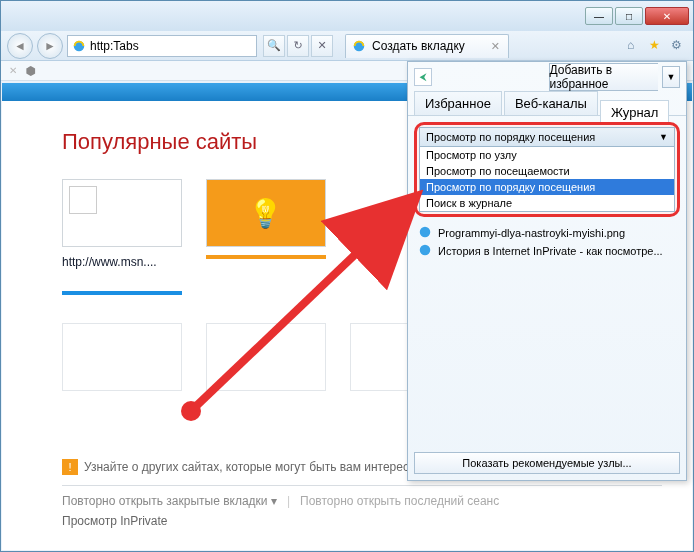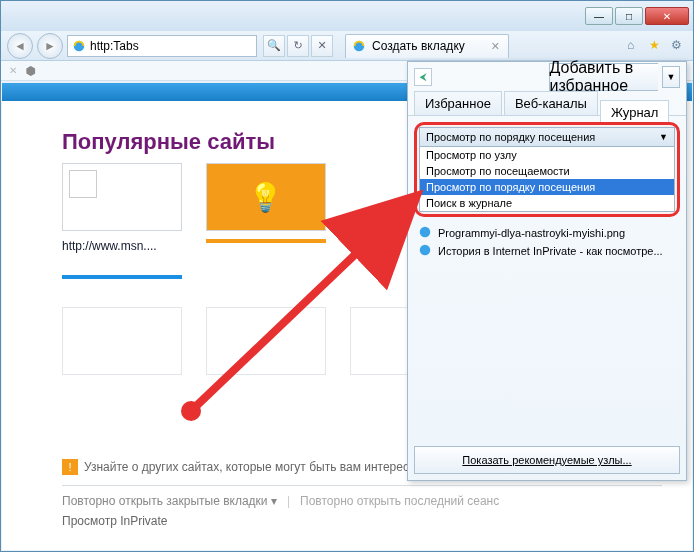--- a/index.html
+++ b/index.html
@@ -21,21 +21,21 @@
   .addr-btn { width: 22px; height: 22px; border: 1px solid #c0d2e0; background: linear-gradient(#fafdff,#e6eff7); display: flex; align-items: center; justify-content: center; color: #667; font-size: 11px; }
   .tab { height: 24px; border: 1px solid #b0c6d8; background: linear-gradient(#fdfeff,#ecf3fa); display: flex; align-items: center; padding: 0 8px 0 6px; gap: 6px; margin-left: 8px; border-bottom: none; border-radius: 2px 2px 0 0; }
   .tab-close { color: #999; font-size: 11px; margin-left: 20px; }
   .tbar-right { margin-left: auto; display: flex; gap: 6px; align-items: center; }
   .tbar-ico { width: 16px; height: 16px; color: #6a87a2; }
   .star-ico { color: #f2b90c; }
   .subbar { height: 20px; display: flex; align-items: center; padding: 0 8px; gap: 8px; background: #f3f8fc; border-bottom: 1px solid #d4e0eb; }
   .content { position: absolute; top: 82px; left: 1px; right: 1px; bottom: 1px; background: #fff; }
   .bluebar { height: 18px; background: linear-gradient(#3aa3e8,#1a7fc7); }
   .page { padding: 28px 40px 0 60px; }
-  .h1 { font-size: 22px; color: #701a75; font-weight: bold; margin-bottom: 8px; }
+  .h1 { font-size: 22px; color: #b91c1c; font-weight: normal; margin-bottom: 24px; }
   .tiles { display: flex; gap: 24px; }
   .tile { width: 120px; }
   .tile-box { width: 120px; height: 68px; border: 1px solid #d0d6db; background: #fff; display: flex; align-items: flex-start; justify-content: flex-start; padding: 6px; margin-bottom: 8px; }
   .tile-label { font-size: 12px; color: #0f172a; line-height: 14px; min-height: 28px; }
   .accent { height: 4px; margin-top: 8px; }
   .acc-blue { background: #1a8fe3; }
   .acc-orange { background: #f59b1a; }
   .tile-row2 { display: flex; gap: 24px; margin-top: 28px; }
   .tile-empty { width: 120px; height: 68px; border: 1px solid #e2e6ea; }
   .footer { position: absolute; left: 60px; right: 30px; bottom: 22px; color: #666; font-size: 12px; }
@@ -43,36 +43,36 @@
   .footer .row2 { display: flex; align-items: flex-start; gap: 10px; color: #888; }
   .footer .row3 { margin-top: 6px; color: #666; }
   .bulb { width: 16px; height: 16px; background: #f59b1a; display: inline-flex; align-items: center; justify-content: center; color: #fff; font-size: 11px; margin-right: 6px; }
   .flex-sp { flex: 1; }
   .divider { border-top: 1px solid #d8dde2; margin-bottom: 8px; }
 
   
   .panel { position: absolute; top: 60px; right: 6px; width: 280px; height: 420px; background: linear-gradient(#f6fafd,#eef5fb); border: 1px solid #9fb9cf; box-shadow: 2px 2px 6px rgba(0,0,0,.2); }
   .panel-top { height: 30px; display: flex; align-items: center; padding: 4px 6px; gap: 4px; }
   .pin { width: 18px; height: 18px; border: 1px solid #bcd; background: #fff; display: flex; align-items: center; justify-content: center; color: #3a7; font-size: 10px; }
-  .addfav { flex: 1; height: 28px; border: 1px solid #a9bfd2; background: linear-gradient(#fdfeff,#e8f0f8); font-size: 16px; display: flex; align-items: center; justify-content: center; border-right: none; }
+  .addfav { flex: 1; height: 28px; border: 1px solid #a9bfd2; background: linear-gradient(#fdfeff,#e8f0f8); font-size: 12px; display: flex; align-items: center; justify-content: center; border-right: none; }
   .addfav-dd { width: 18px; height: 22px; border: 1px solid #a9bfd2; background: linear-gradient(#fdfeff,#e8f0f8); display: flex; align-items: center; justify-content: center; font-size: 9px; }
   .panel-tabs { display: flex; padding: 0 6px; border-bottom: 1px solid #c6d6e3; height: 24px; align-items: flex-end; }
   .ptab { padding: 4px 10px; border: 1px solid #c6d6e3; background: linear-gradient(#f4f9fd,#e6eff7); font-size: 13px; border-bottom: none; margin-right: 2px; }
   .ptab.active { background: #fff; position: relative; top: 9px; }
   .panel-body { padding: 6px; position: relative; height: 330px; }
   .dropdown-box { border: 3px solid #e73030; border-radius: 10px; padding: 2px; background: #fff0f0; }
   .dd-sel { height: 20px; background: linear-gradient(#eaf2f9,#d8e6f2); border: 1px solid #9db8cd; display: flex; align-items: center; padding: 0 6px; font-size: 11px; position: relative; }
   .dd-sel .caret { position: absolute; right: 6px; font-size: 9px; }
   .dd-list { background: #fff; border: 1px solid #9db8cd; border-top: none; }
   .dd-item { padding: 2px 6px; font-size: 11px; white-space: nowrap; overflow: hidden; }
   .dd-item.hover { background: #2f7bdc; color: #fff; }
   .hist-list { margin-top: 6px; }
   .hist-item { display: flex; align-items: flex-end; gap: 6px; padding: 2px 4px; font-size: 11px; white-space: nowrap; overflow: hidden; text-overflow: ellipsis; }
   .panel-bottom { position: absolute; bottom: 6px; left: 6px; right: 6px; }
-  .rec-btn { width: 100%; height: 28px; border: 1px solid #a9bfd2; background: linear-gradient(#fdfeff,#e8f0f8); font-size: 11px; text-decoration: underline; }
+  .rec-btn { width: 100%; height: 22px; border: 1px solid #a9bfd2; background: linear-gradient(#fdfeff,#e8f0f8); font-size: 11px; }
 
   
   .arrow { position: absolute; top: 130px; left: 160px; width: 280px; height: 300px; pointer-events: none; }
   .hide-link { color: #1a6bb3; }
   .sep { color: #ccc; }
   .dis { color: #aaa; }
   .disabled-x { color:#bbb; font-size:10px; }
 </style>
 </head>
 <body>

